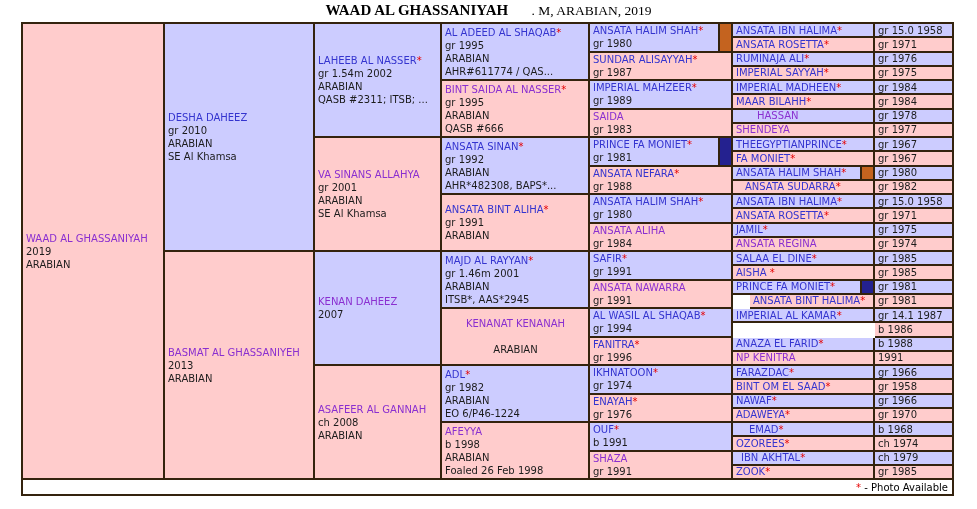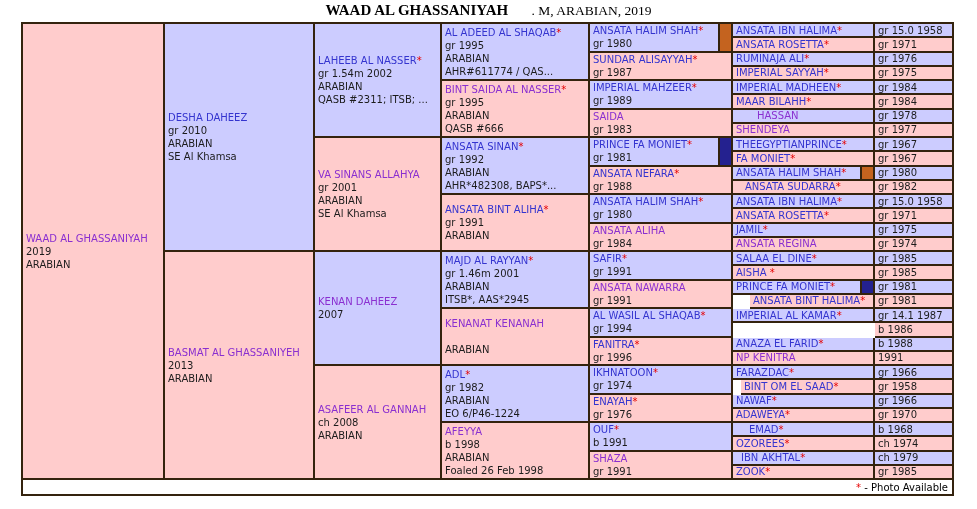--- a/index.html
+++ b/index.html
@@ -111,21 +111,21 @@
       <div class="nl"><span class="ln">ANSATA BINT ALIHA</span><span class="st">*</span></div>
       <div class="dl">gr 1991</div>
       <div class="dl">ARABIAN</div>
     </div>
     <div class="cell sire" style="grid-area: 17 / 4 / span 4;">
       <div class="nl"><span class="ln">MAJD AL RAYYAN</span><span class="st">*</span></div>
       <div class="dl">gr 1.46m 2001</div>
       <div class="dl">ARABIAN</div>
       <div class="dl">ITSB*, AAS*2945</div>
     </div>
-    <div class="cell dam" style="grid-area: 21 / 4 / span 4;">
+    <div class="cell dam" style="grid-area: 21 / 4 / span 4; align-items: center;">
       <div class="nl"><span class="ln visited">KENANAT KENANAH</span></div>
       <div class="dl">&nbsp;</div>
       <div class="dl">ARABIAN</div>
     </div>
     <div class="cell sire" style="grid-area: 25 / 4 / span 4;">
       <div class="nl"><span class="ln">ADL</span><span class="st">*</span></div>
       <div class="dl">gr 1982</div>
       <div class="dl">ARABIAN</div>
       <div class="dl">EO 6/P46-1224</div>
     </div>
@@ -343,21 +343,21 @@
     </div>
     <div class="cell dam g6" style="grid-area: 24 / 7 / span 1;">
       <div class="yr">1991</div>
     </div>
     <div class="cell sire g6" style="grid-area: 25 / 6 / span 1;">
       <div class="nl"><span class="ln">FARAZDAC</span><span class="st">*</span></div>
     </div>
     <div class="cell sire g6" style="grid-area: 25 / 7 / span 1;">
       <div class="yr">gr 1966</div>
     </div>
-    <div class="cell dam g6" style="grid-area: 26 / 6 / span 1; margin-left: 8px;">
+    <div class="cell dam g6" style="grid-area: 26 / 6 / span 1;">
       <div class="nl"><span class="ln">BINT OM EL SAAD</span><span class="st">*</span></div>
     </div>
     <div class="cell dam g6" style="grid-area: 26 / 7 / span 1;">
       <div class="yr">gr 1958</div>
     </div>
     <div class="cell sire g6" style="grid-area: 27 / 6 / span 1;">
       <div class="nl"><span class="ln">NAWAF</span><span class="st">*</span></div>
     </div>
     <div class="cell sire g6" style="grid-area: 27 / 7 / span 1;">
       <div class="yr">gr 1966</div>

